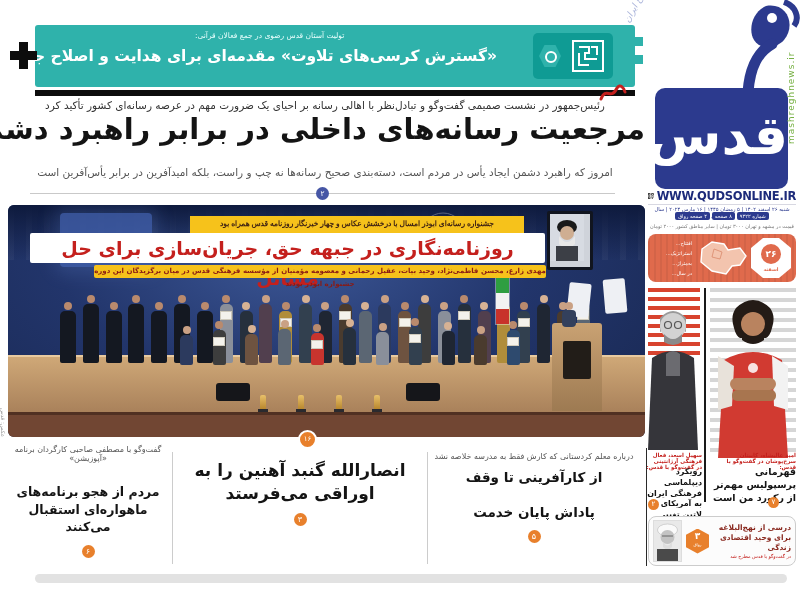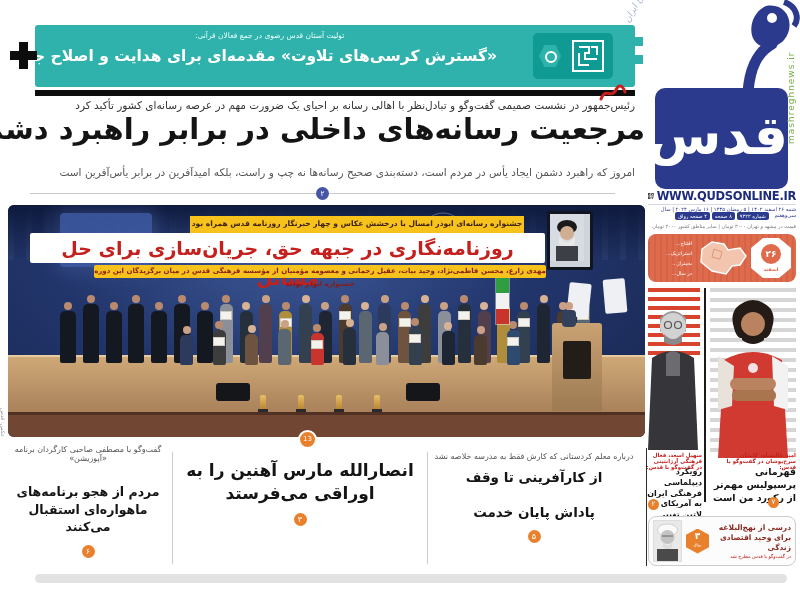--- a/index.html
+++ b/index.html
@@ -3,21 +3,21 @@
 <meta charset="utf-8">
 <style>
   html,body{margin:0;padding:0;}
   body{
     width:800px;height:592px;position:relative;overflow:hidden;
     background:#ffffff;
     font-family:"DejaVu Sans", sans-serif;
   }
   .abs{position:absolute;}
   .rtl{direction:rtl;}
-  .ctr{}
+  .ctr{text-align:center;}
   
   .banner{left:35px;top:25px;width:600px;height:62px;background:#2fb2ab;border-radius:3px;}
   .banner-kicker{right:140px;top:6px;width:300px;font-size:7.5px;color:#e8fffd;text-align:left;}
   .banner-headline{left:16px;right:138px;top:22px;font-size:15.5px;font-weight:bold;color:#ffffff;text-align:center;white-space:nowrap;}
   .emblem-block{right:22px;top:8px;width:80px;height:46px;background:#0f9b94;border-radius:5px;}
   .hex-badge{left:6px;top:12px;width:22px;height:22px;background:#2fb2ab;
     clip-path:polygon(25% 0,75% 0,100% 50%,75% 100%,25% 100%,0 50%);}
   .hex-badge .ring{position:absolute;left:6px;top:6px;width:8px;height:8px;border:2px solid #fff;border-radius:50%;}
   .notch{width:9px;height:9px;background:#2fb2ab;}
   .pix{width:9px;height:9px;background:#0d0d0d;position:absolute;}
@@ -69,21 +69,21 @@
   .podium{left:544px;top:118px;width:50px;height:88px;background:linear-gradient(#c9a273,#9d7a52);border-radius:3px 3px 0 0;}
   .podium .panel{position:absolute;left:11px;top:18px;width:28px;height:38px;background:#221d18;border-radius:2px;}
   .podium-person{left:552px;top:96px;width:18px;height:26px;}
   .iran-flag{left:487px;top:72px;width:13px;height:46px;border:1px solid rgba(255,255,255,.4);}
   .iran-flag div{height:33.3%;}
   .white-flag{position:absolute;width:22px;height:34px;background:#eef0f4;border-radius:2px;transform:rotate(6deg);}
   .speaker{position:absolute;width:34px;height:18px;background:#15161a;border-radius:3px;}
   .trophy{position:absolute;width:6px;height:14px;background:linear-gradient(#e8c06a,#b8872e);border-radius:2px 2px 0 0;}
   .trophy::after{content:"";position:absolute;left:-2px;bottom:-3px;width:10px;height:3px;background:#2a2a2e;}
   
-  .ystrip-top{left:182px;top:11px;width:334px;height:26px;background:#f6c21b;color:#402414;font-size:7.5px;font-weight:bold;line-height:15px;text-align:center;border-radius:0;}
+  .ystrip-top{left:182px;top:11px;width:334px;height:26px;background:#f6c21b;color:#402414;font-size:7.5px;font-weight:bold;line-height:15px;text-align:center;border-radius:0;font-family:Liberation Serif, serif;}
   .red-strip{left:22px;top:28px;width:515px;height:30px;background:#ffffff;color:#c4201d;font-size:19px;font-weight:900;line-height:30px;text-align:center;border-radius:2px;}
   .ystrip-sub{left:86px;top:60px;width:452px;height:13px;background:#f6c21b;color:#8a1a14;font-size:7px;font-weight:bold;line-height:13px;text-align:center;border-radius:2px;}
   .portrait{left:539px;top:6px;width:40px;height:53px;background:#cfd3da;border:3px solid #11151f;border-radius:2px;}
   .photo-badge{left:298px;top:430px;width:15px;height:15px;border-radius:50%;background:#e8802c;border:2px solid #fff;color:#fff;font-size:7px;line-height:15px;text-align:center;}
   .photo-credit{left:0px;top:385px;height:52px;writing-mode:vertical-rl;font-size:5.5px;color:#999;}
   
   .tease-div{width:1px;background:#cccccc;top:452px;height:112px;}
   .tz-kicker{font-size:8px;color:#555;text-align:center;}
   .tz-title{font-weight:900;color:#141414;text-align:center;}
   .badge{width:13px;height:13px;border-radius:50%;background:#e8802c;color:#fff;font-size:8px;line-height:13px;text-align:center;}
@@ -392,34 +392,34 @@
   <div class="abs portrait">
     <svg width="34" height="47" viewBox="0 0 34 47">
       <rect width="34" height="47" fill="#d7dbe2"></rect>
       <ellipse cx="17" cy="13" rx="10" ry="7" fill="#1a1a1a"></ellipse>
       <circle cx="17" cy="19" r="7" fill="#cfae92"></circle>
       <path d="M9 22 Q17 34 25 22 L25 30 Q17 38 9 30 Z" fill="#e8e8e8"></path>
       <rect x="6" y="32" width="22" height="15" fill="#3c3f46"></rect>
     </svg>
   </div>
 </div>
-<div class="abs photo-badge">13</div>
+<div class="abs photo-badge">۱۶</div>
 <div class="abs photo-credit rtl">عکس: قدس</div>
 
 <div class="abs tease-div" style="left:172px"></div>
 <div class="abs tease-div" style="left:427px"></div>
 
 <div class="abs" style="left:434px;top:452px;width:200px">
   <div class="tz-kicker rtl">درباره معلم کردستانی که کارش فقط به مدرسه خلاصه نشد</div>
   <div class="tz-title rtl" style="font-size:13.5px;margin-top:8px">از کارآفرینی تا وقف</div>
   <div class="tz-title rtl" style="font-size:13.5px;margin-top:19px">پاداش پایان خدمت</div>
   <div class="badge" style="margin:10px auto 0">۵</div>
 </div>
 <div class="abs" style="left:180px;top:452px;width:240px">
-  <div class="tz-title rtl" style="font-size:17px;margin-top:7px;line-height:1.35">انصارالله مارس آهنین را به اوراقی می‌فرستد</div>
+  <div class="tz-title rtl" style="font-size:17px;margin-top:7px;line-height:1.35">انصارالله گنبد آهنین را به اوراقی می‌فرستد</div>
   <div class="badge" style="margin:8px auto 0">۳</div>
 </div>
 <div class="abs" style="left:10px;top:445px;width:156px">
   <div class="tz-kicker rtl">گفت‌وگو با مصطفی صاحبی کارگردان برنامه «آپوزیشن»</div>
   <div class="tz-title rtl" style="font-size:12.5px;margin-top:20px;line-height:1.4">مردم از هجو برنامه‌های ماهواره‌ای استقبال می‌کنند</div>
   <div class="badge" style="margin:9px auto 0">۶</div>
 </div>
 
 <div class="abs stripes-red"></div>
 <div class="abs stripes-gray"></div>

